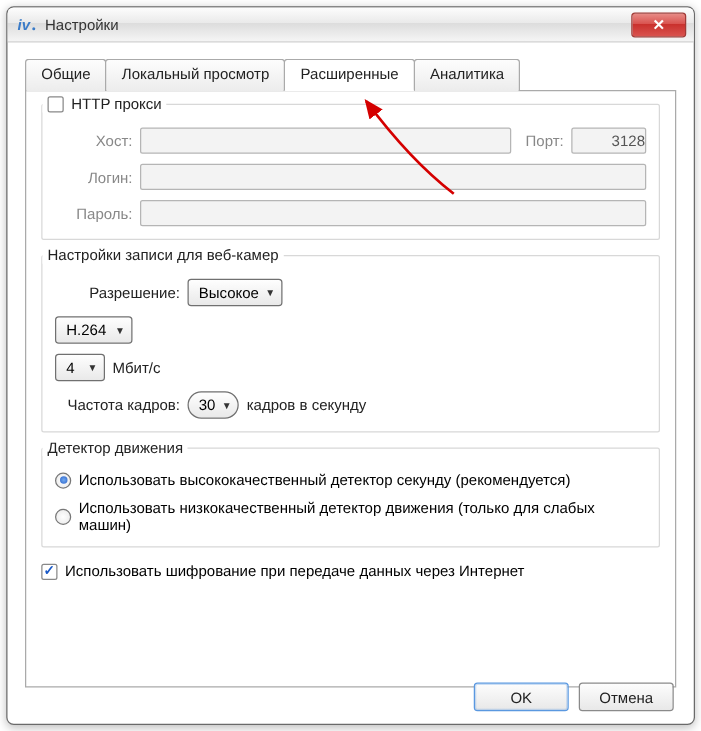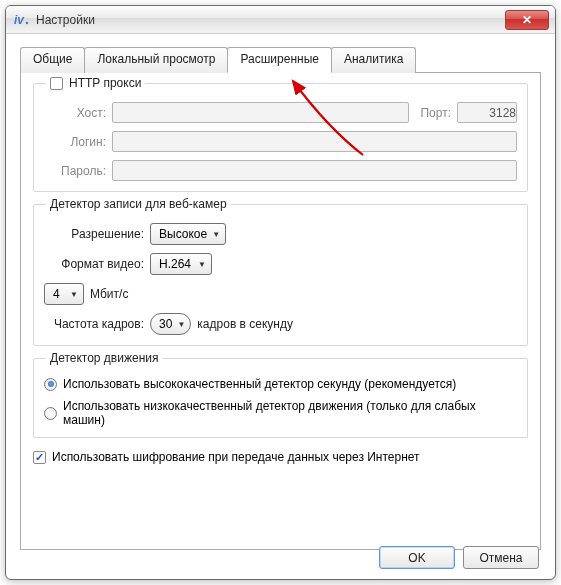--- a/index.html
+++ b/index.html
@@ -8,21 +8,21 @@
   .titlebar { height: 28px; background: linear-gradient(#fdfdfd,#eaeaea 45%,#dcdcdc 46%,#f5f5f5); display: flex; align-items: center; padding: 0 6px 0 8px; border-bottom: 1px solid #cfcfcf; }
   .app-icon { width: 16px; height: 16px; margin-right: 6px; display:flex; align-items:center; justify-content:center;}
   .title-text { color: #333; flex:1; }
   .close-btn { width: 44px; height: 20px; border-radius: 3px; background: linear-gradient(#e78b86,#d9534f 45%,#c9302c 46%,#d9534f); border:1px solid #a03a36; display:flex; align-items:center; justify-content:center; color:#fff; font-weight:bold; font-size:12px; font-family: Arial; cursor:pointer;}
   .client { position:absolute; top:28px; left:0; right:0; bottom:0; padding: 12px 14px 10px 14px; }
   .tabs-header { display:flex; position:relative; z-index:2;text-align:right; }
   .tab { padding: 4px 12px 5px 12px; border:1px solid #aaa; border-bottom:none; background:linear-gradient(#fdfdfd,#ececec); margin-right:-1px; border-radius:3px 3px 0 0; cursor:pointer; color:#222; position:relative; top:1px;}
   .tab.active { background:#fff; border-bottom:1px solid #fff; z-index:3; top:1px; padding-bottom:6px;}
   .tab-panel { border:1px solid #aaa; background:#fff; padding: 10px 12px 12px 12px; position:relative; height: 478px; }
   .groupbox { border:1px solid #d8d8d8; border-radius:2px; padding: 18px 10px 10px 10px; margin-bottom: 12px; position:relative; }
-  .group-legend { position:absolute; top:-8px; left:12px; background:#fff; padding:0 4px; color:#222; }
+  .group-legend { position:absolute; top:-8px; left:0; background:#fff; padding:0 4px; color:#222; }
   .row { display:flex; align-items:center; margin-bottom:8px; }
   .row:last-child{margin-bottom:0;}
   .lbl { width: 62px; text-align:right; color:#888; margin-right:6px; }
   .lbl2 { width: 100px; text-align:right; color:#222; margin-right:6px; }
   .txt { height:21px; border:1px solid #b5b5b5; background:#f3f3f3; border-radius:2px; padding:0 0; color:#555;}
   .sel { height:22px; border:1px solid #707070; border-radius:3px; background:linear-gradient(#fefefe,#e9e9e9); padding:0 18px 0 8px; display:inline-flex; align-items:center; position:relative; cursor:pointer; min-width:62px;}
   .sel::after{ content:"▼"; position:absolute; right:5px; font-size:8px; color:#333;}
   .chk { width:13px; height:13px; border:1px solid #888; border-radius:2px; background:#fff; margin-right:6px; display:inline-flex; align-items:center; justify-content:center; flex:0 0 13px;}
   .chk.checked::after{ content:"✓"; font-size:11px; color:#1858c7; line-height:11px; font-weight:bold;}
   .radio { width:13px; height:13px; border:1px solid #777; border-radius:50%; background:radial-gradient(#fff,#e8e8e8); margin-right:6px; display:inline-flex; align-items:center; justify-content:center; flex:0 0 13px;}
@@ -84,29 +84,28 @@
           <span class="lbl">Логин:</span>
           <input class="txt" style="flex: 1 1 0%;" disabled="" value="">
         </div>
         <div class="row">
           <span class="lbl">Пароль:</span>
           <input class="txt" type="password" style="flex: 1 1 0%;" disabled="" value="">
         </div>
       </div>
 
       <div class="groupbox">
-        <div class="group-legend">Детектор записи для веб-камер</div>
+        <div class="group-legend">Настройки записи для веб-камер</div>
         <div class="row">
           <span class="lbl2">Разрешение:</span>
           <div class="sel">
               <span>Высокое</span>
             </div>
         </div>
         <div class="row">
-          <span class="lbl2">Формат видео:</span>
           <div class="sel">
               <span>H.264</span>
             </div>
         </div>
         <div class="row">
           <div class="sel" style="min-width:40px;">
               <span>4</span>
             </div>
           <span class="suffix">Мбит/с</span>
         </div>

